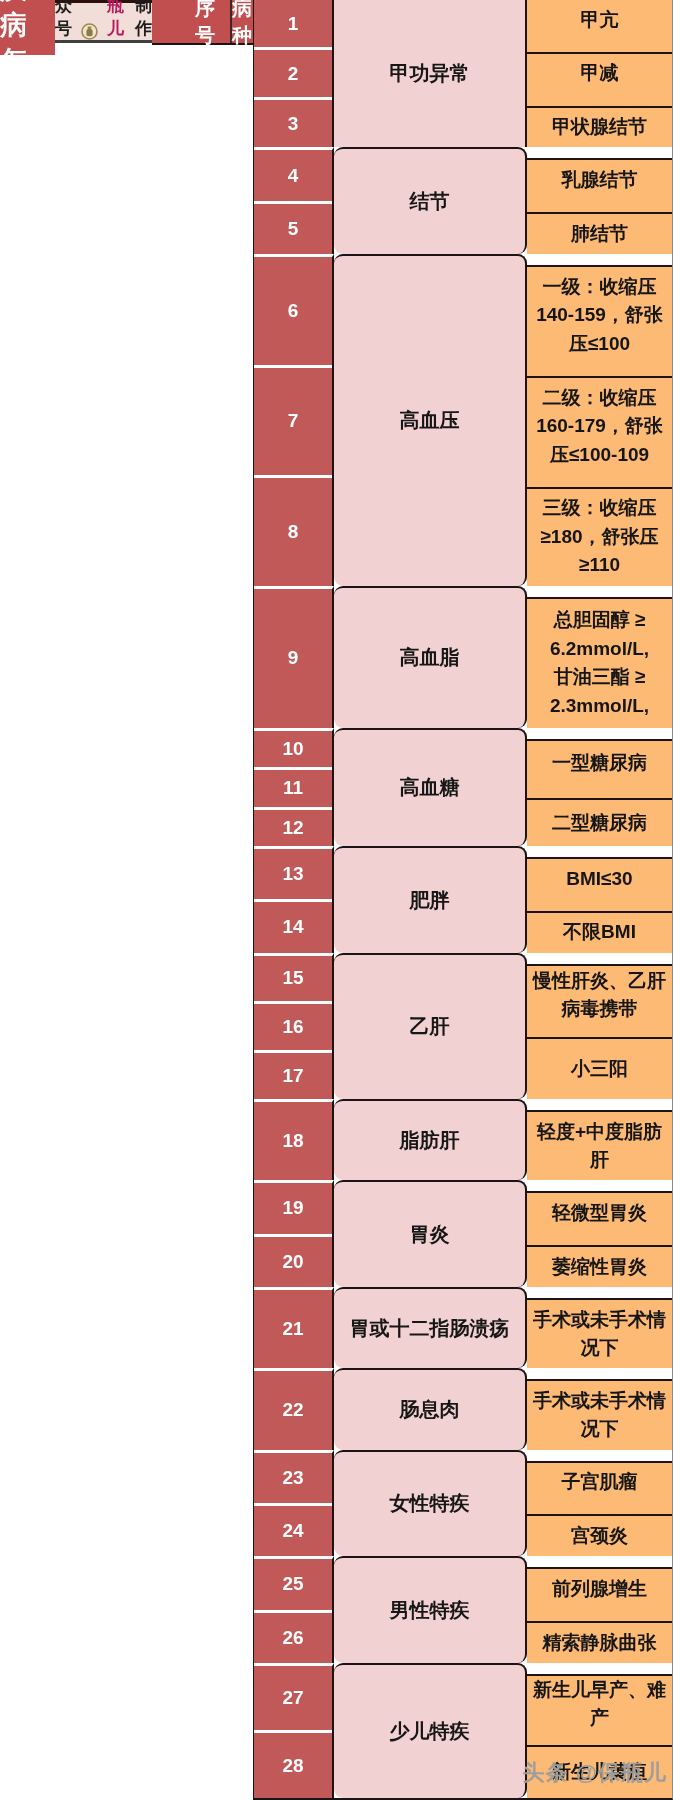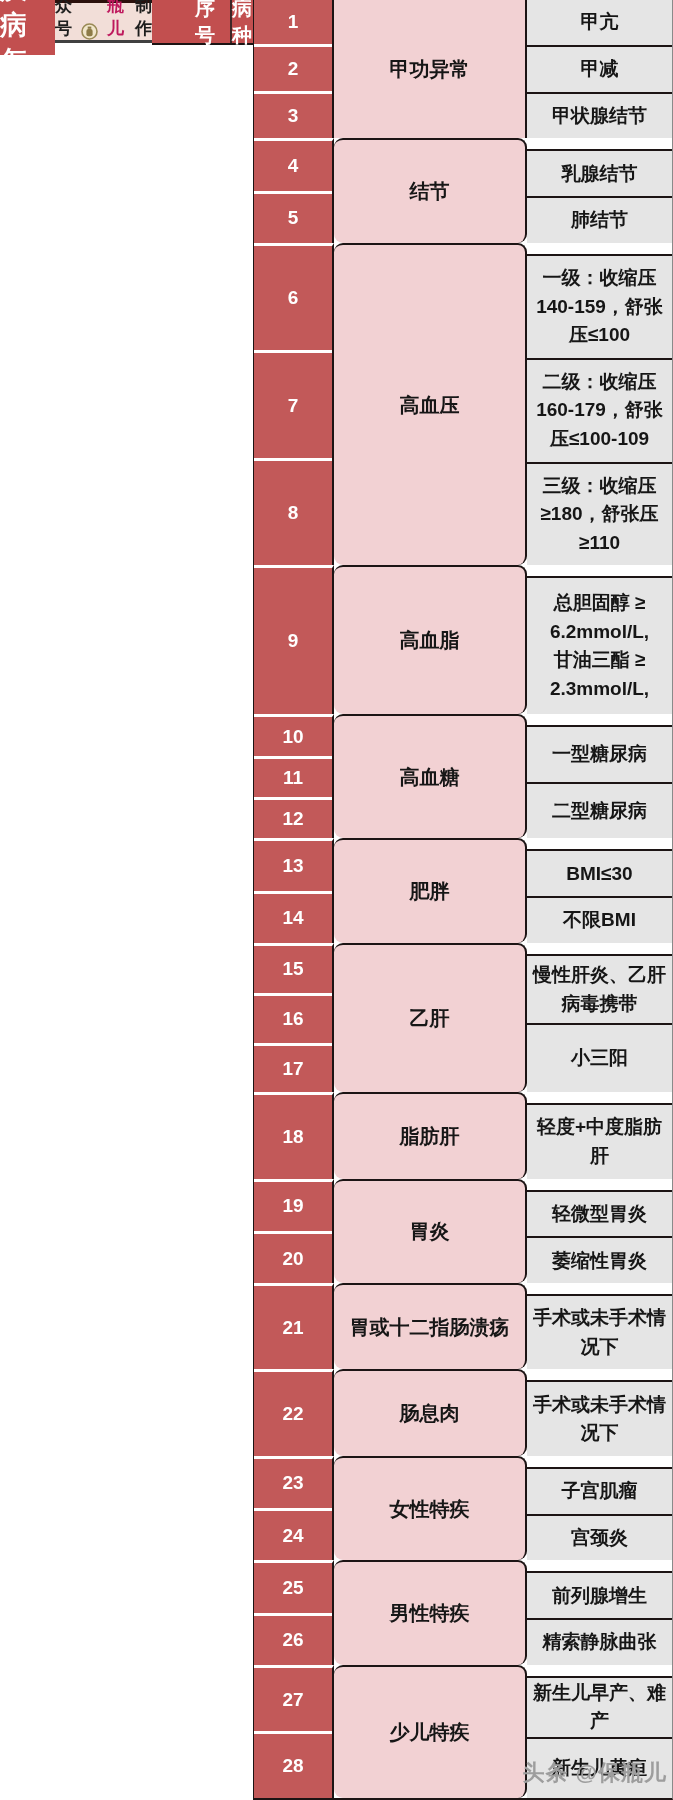--- a/index.html
+++ b/index.html
@@ -71,21 +71,21 @@
   .num-cell + .num-cell { border-top:3px solid #ffffff; }
   .category {
     width:193px; flex:0 0 193px;
     box-sizing:border-box;
     background:#f2d1d3;
     border-right:2px solid #1c1414;
     display:flex; align-items:center; justify-content:center;
     font-weight:700; font-size:20px; color:#161616;
     text-align:center;
   }
-  .diseases { flex:1; display:flex; flex-direction:column; background:#e5e5e5; min-width:0; }
+  .diseases { flex:1; display:flex; flex-direction:column; background:#fdba74; min-width:0;gap:12px; }
   .dis-cell {
     flex:1;
     display:flex; align-items:center; justify-content:center;
     font-weight:700; font-size:19px; color:#161616;
     text-align:center; white-space:pre-line; line-height:1.5;
     padding:0 6px;
   }
   .dis-cell + .dis-cell { border-top:2px solid #1c1414; }
   .group + .group > .numbers  { border-top:3px solid #ffffff; }
   .group + .group > .category { border-top:2px solid #1c1414;border-radius:9px; }

